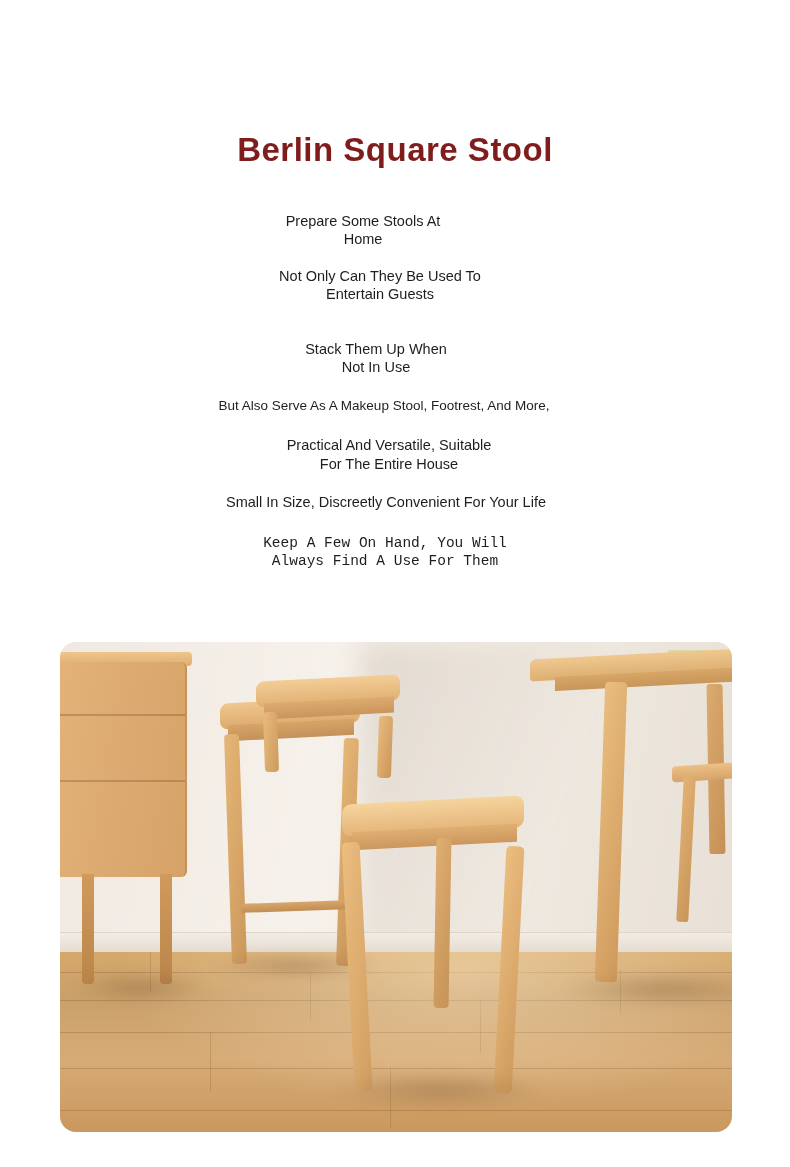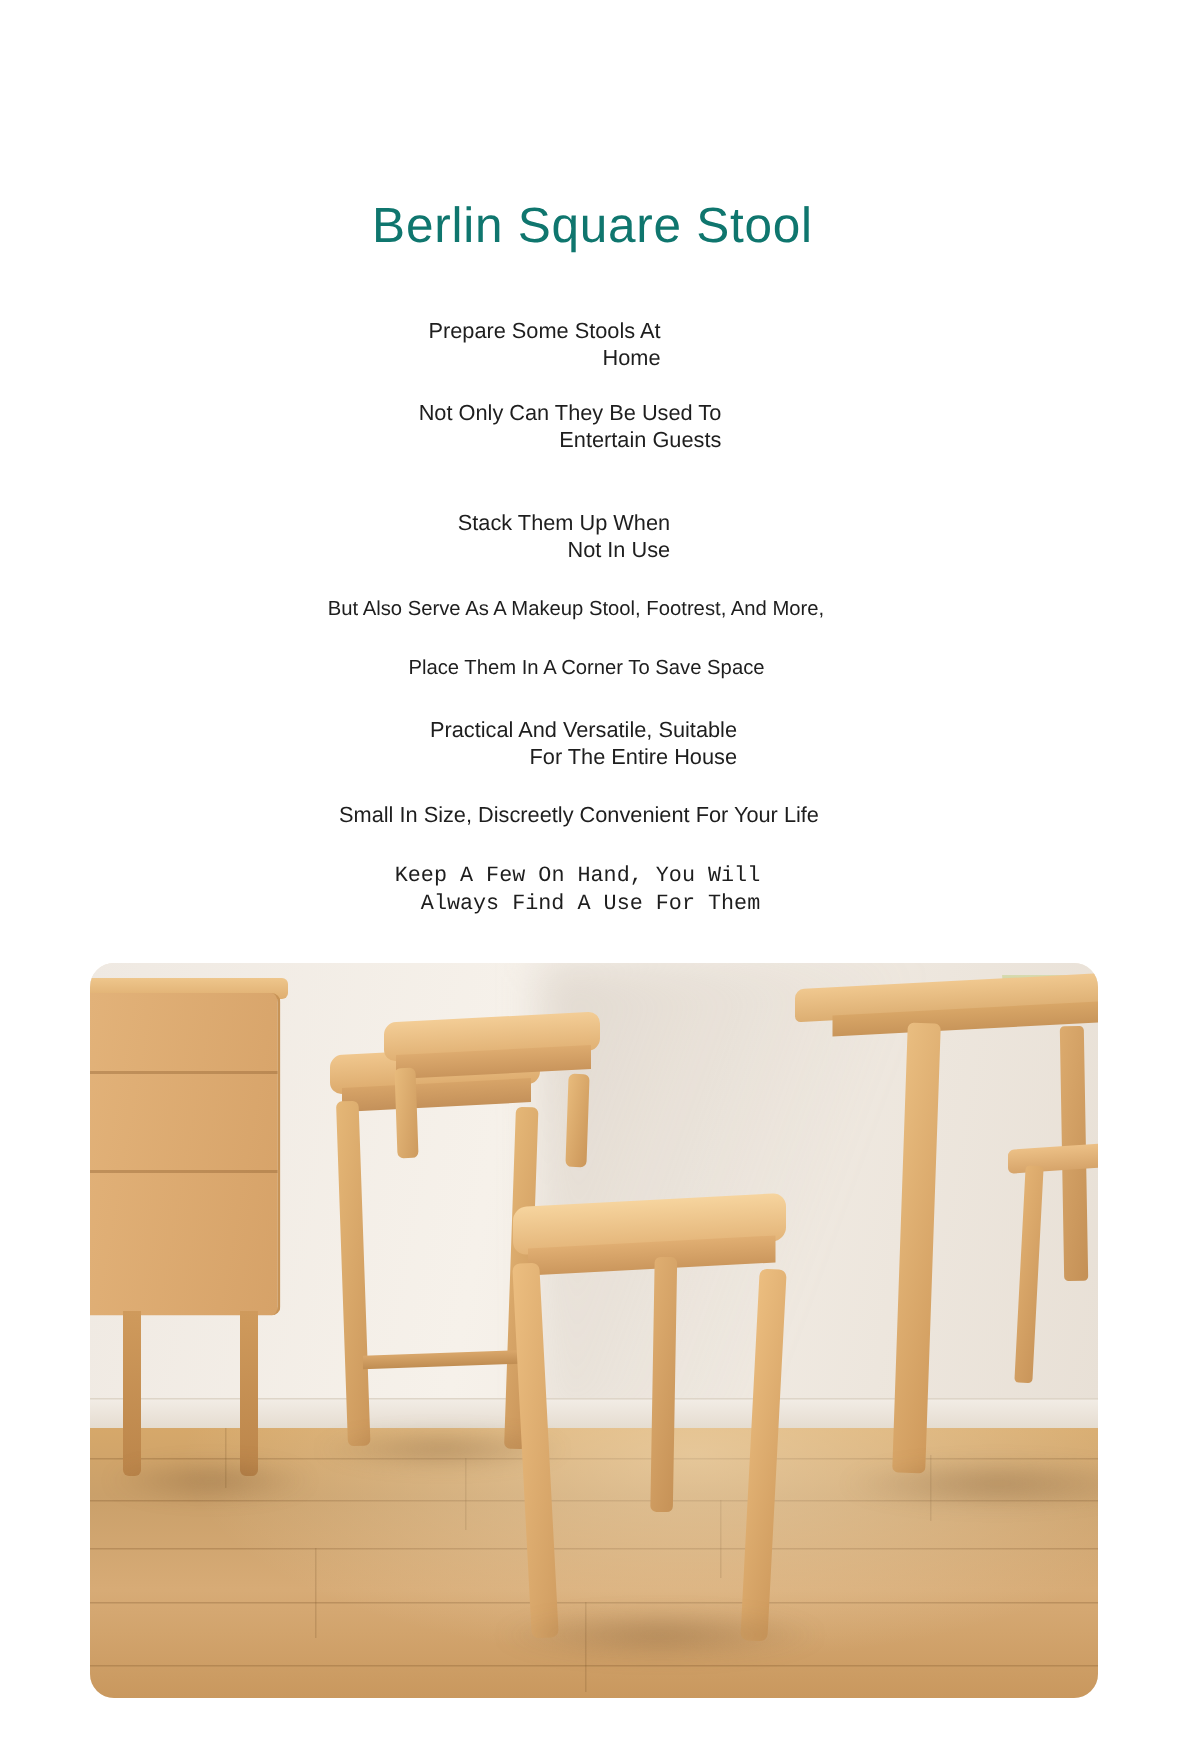--- a/index.html
+++ b/index.html
@@ -19,39 +19,39 @@
     width: 790px;
     height: 1167px;
     position: relative;
     background: #ffffff;
   }
 
   
   .title {
     text-align: center;
     font-size: 33px;
-    font-weight: normal;
-    color: #0f766e;
+    font-weight: bold;
+    color: #7f1d1d;
     letter-spacing: 0.5px;
     padding-top: 108px;
     line-height: 1.2;
   }
 
   
   .copy {
     margin-top: 42px;
     display: flex;
     flex-direction: column;
     align-items: center;
   }
   .copy-line {
     color: #1e1e1e;
     font-size: 14.5px;
     line-height: 1.28;
-    text-align: right;
+    text-align: center;
     white-space: pre-line;
   }
   .copy-line.l0 { margin-left: -64px; margin-bottom: 18px; font-size: 14.5px; }
   .copy-line.l1 { margin-left: -30px; margin-bottom: 36px; }
   .copy-line.l2 { margin-left: -22px; margin-bottom: 22px; font-size: 13.5px; }
   .copy-line.l3 { margin-left: -38px; margin-bottom: 20px; }
   .copy-line.l4 { margin-left: -8px; margin-bottom: 24px; font-size: 13.5px; }
   .copy-line.l5 { margin-left: -18px; margin-bottom: 22px; font-size: 14.5px; }
   .copy-line.l6 { margin-left: -12px; margin-bottom: 20px; }
   .copy-line.l7 { margin-left: -20px; margin-bottom: 0; font-family: Liberation Mono, monospace; }
@@ -189,21 +189,20 @@
   <h1 class="title">Berlin Square Stool</h1>
 
   <div class="copy">
     <div class="copy-line l0">Prepare Some Stools At
 Home</div>
     <div class="copy-line l1">Not Only Can They Be Used To
 Entertain Guests</div>
     <div class="copy-line l3">Stack Them Up When
 Not In Use</div>
     <div class="copy-line l2">But Also Serve As A Makeup Stool, Footrest, And More,</div>
-    <div class="copy-line l4">Place Them In A Corner To Save Space</div>
     <div class="copy-line l6">Practical And Versatile, Suitable
 For The Entire House</div>
     <div class="copy-line l5">Small In Size, Discreetly Convenient For Your Life</div>
     <div class="copy-line l7">Keep A Few On Hand, You Will
 Always Find A Use For Them</div>
   </div>
 
   <div class="photo-wrap">
     <div class="scene">
 

